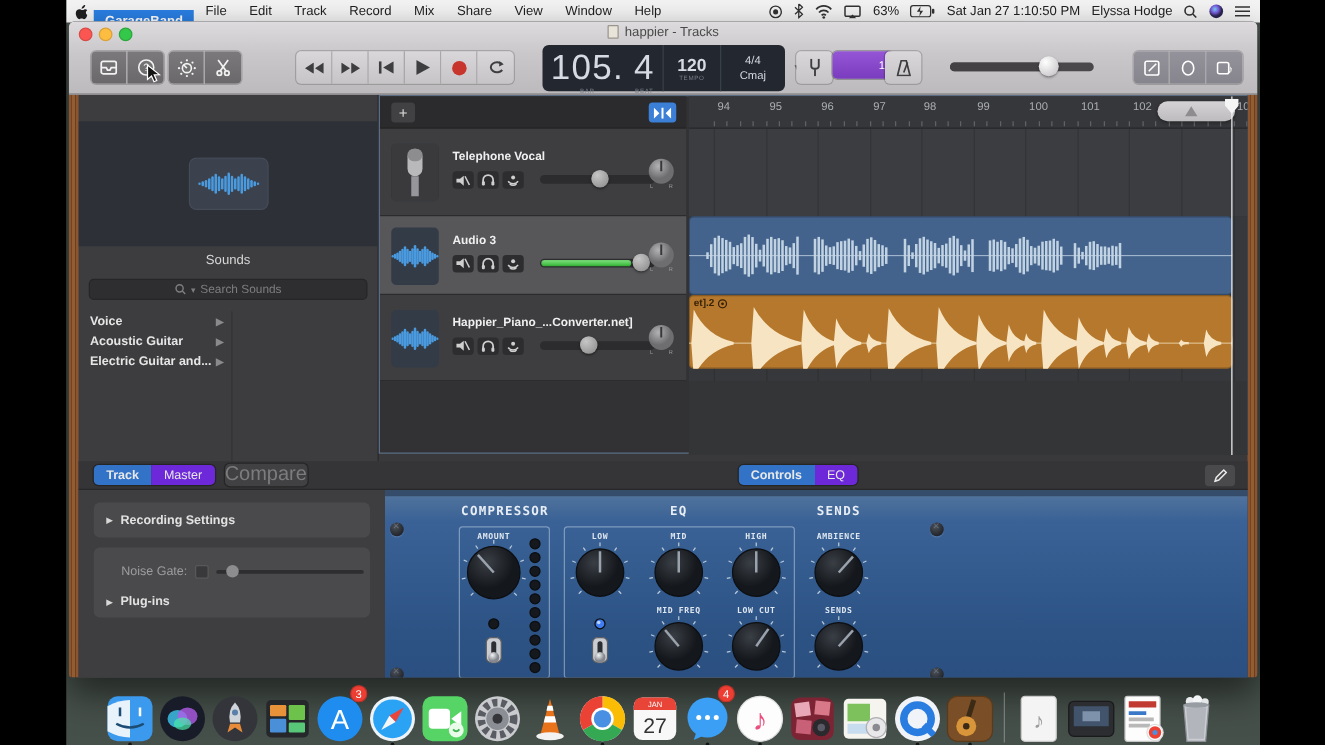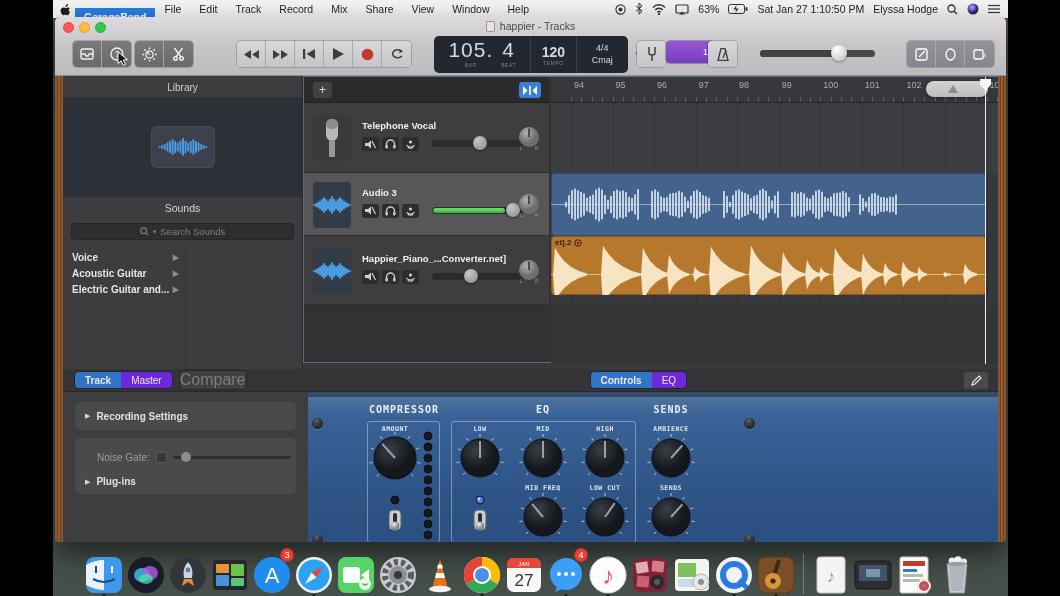--- a/index.html
+++ b/index.html
@@ -35,21 +35,21 @@
   .tbtn-group { position:absolute; top:24px; height:26px; display:flex; border-radius:4px; overflow:hidden; box-shadow:0 0 0 1px rgba(0,0,0,.18); }
   .tbtn { width:29px; height:26px; display:flex; align-items:center; justify-content:center;
     background:linear-gradient(#d9d7d9,#c6c4c6); border-right:1px solid #a9a7a9; color:#3e3e40; }
   .tbtn:last-child { border-right:none; }
   .tbtn.dark { background:linear-gradient(#7b797b,#6a686a); color:#f2f2f2; }
   .tbtn.rec svg { filter:none; }
   #lcd { position:absolute; left:379px; top:19px; width:194px; height:37px; background:#23272f; border-radius:5px;
     display:flex; align-items:stretch; color:#d6dae2; }
   .lcd-sect { display:flex; flex-direction:column; align-items:center; justify-content:center; border-right:1px solid #3a4049; position:relative;}
   .lcd-pos { flex:1.35; flex-direction:row; gap:8px; align-items:flex-start; padding-top:2px;}
-  .lcd-big { font-size:21px; letter-spacing:1px; }
+  .lcd-big { font-size:28px; letter-spacing:1px; }
   .lcd-col { display:flex; flex-direction:column; align-items:center; }
   .lcd-lab { font-size:5px; color:#79808c; margin-top:0px; letter-spacing:.5px;}
   .lcd-tempo { flex:.62; }
   .lcd-tempo .v { font-size:14px; font-weight:bold; }
   .lcd-key { flex:.72; border-right:none; font-size:9px; line-height:1.25; }
   #lcd-chevron { position:absolute; right:-14px; top:14px; color:#6a686a; font-size:8px; }
   #purple-btn { position:absolute; left:611px; top:24px; width:38px; height:22px; background:linear-gradient(#9556d6,#7a3cbe);
     border-radius:4px; color:#fff; font-size:9px; display:flex; align-items:center; justify-content:center; box-shadow:0 0 0 1px rgba(0,0,0,.25); letter-spacing:.5px;padding-left:48px;}
   #vol-slider { position:absolute; left:705px; top:33px; width:115px; height:7px; background:#4a484a; border-radius:4px; }
   #vol-slider .fill { position:absolute; left:0; top:0; height:7px; background:#434143; border-radius:4px;}
@@ -406,21 +406,20 @@
               </svg>
             </div>
       </div>
     </div>
 
     <div id="main">
       <div class="wood left"></div>
       <div class="wood right"></div>
 
       <div id="library">
-        <div id="library-title">Library</div>
         <div id="patch-box">
           <div id="patch-icon">
                 <svg width="50" height="34" viewBox="0 0 50 34">
                   <rect x="0.6" y="16" width="2" height="2" rx="1" fill="#4a9ae0"></rect>
                   <rect x="3.2" y="15" width="2" height="4" rx="1" fill="#4a9ae0"></rect>
                   <rect x="5.8" y="14" width="2" height="6" rx="1" fill="#4a9ae0"></rect>
                   <rect x="8.4" y="12.5" width="2" height="9" rx="1" fill="#4a9ae0"></rect>
                   <rect x="11" y="11" width="2" height="12" rx="1" fill="#4a9ae0"></rect>
                   <rect x="13.6" y="9" width="2" height="16" rx="1" fill="#4a9ae0"></rect>
                   <rect x="16.200000000000003" y="11" width="2" height="12" rx="1" fill="#4a9ae0"></rect>

